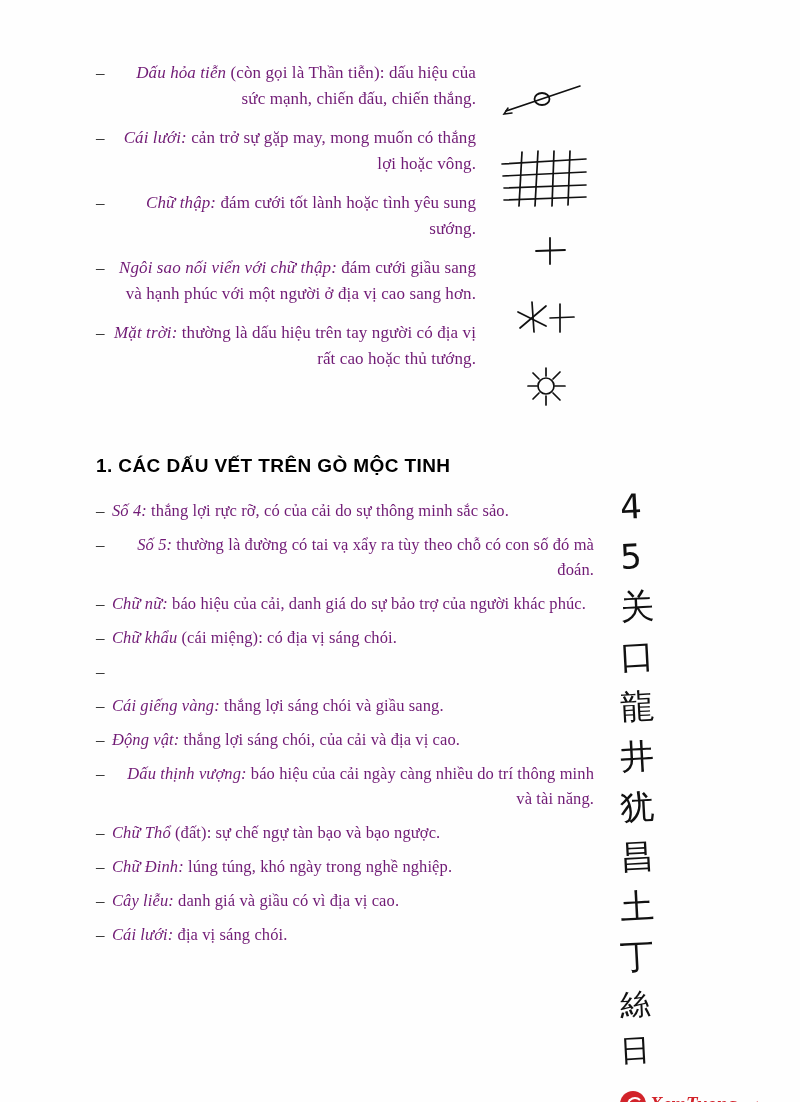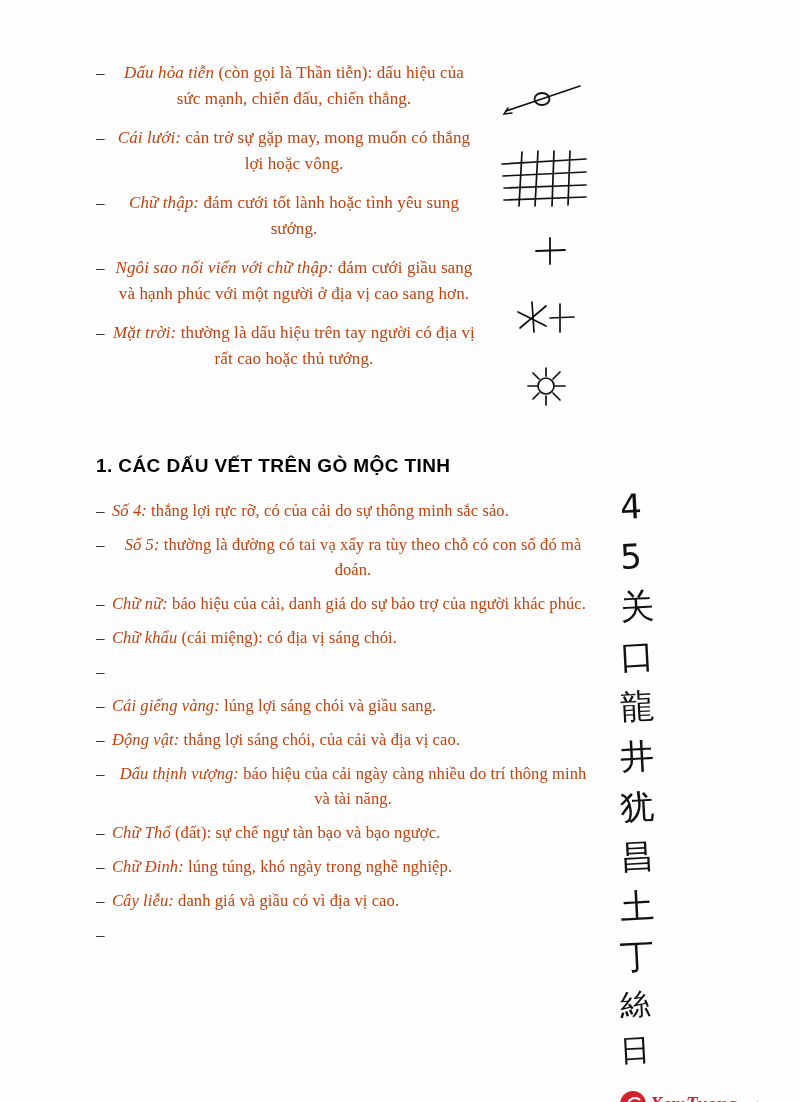--- a/index.html
+++ b/index.html
@@ -38,23 +38,23 @@
   .dash {
     width: 16px;
     flex: 0 0 16px;
     font-size: 17px;
     line-height: 25px;
     color: #111;
   }
   .entry-text {
     font-size: 17px;
     line-height: 25.5px;
-    color: #c2410c;
+    color: #701a75;
     letter-spacing: 0.1px;
-    text-align: center;
+    text-align: right;
   }
   .ital {
     font-style: italic;
   }
 
   
   .section-heading {
     position: absolute;
     left: 96px;
     top: 455px;
@@ -262,21 +262,21 @@
       </div>
     </div>
 
     <div class="entry">
       <span class="dash">–</span>
     </div>
 
     <div class="entry">
       <span class="dash">–</span>
       <div class="entry-text">
-        <span class="ital">Cái giếng vàng:</span><span> lúng lợi sáng chói và giầu sang.</span>
+        <span class="ital">Cái giếng vàng:</span><span> thắng lợi sáng chói và giầu sang.</span>
       </div>
     </div>
 
     <div class="entry">
       <span class="dash">–</span>
       <div class="entry-text">
         <span class="ital">Động vật:</span><span> thắng lợi sáng chói, của cải và địa vị cao.</span>
       </div>
     </div>
 
@@ -303,20 +303,23 @@
 
     <div class="entry">
       <span class="dash">–</span>
       <div class="entry-text">
         <span class="ital">Cây liễu:</span><span> danh giá và giầu có vì địa vị cao.</span>
       </div>
     </div>
 
     <div class="entry">
       <span class="dash">–</span>
+      <div class="entry-text">
+        <span class="ital">Cái lưới:</span><span> địa vị sáng chói.</span>
+      </div>
     </div>
 
   </div>
 
   <div class="hand-col">
     <div class="hand-ch">4</div>
     <div class="hand-ch">5</div>
     <div class="hand-ch">关</div>
     <div class="hand-ch">口</div>
     <div class="hand-ch">龍</div>

